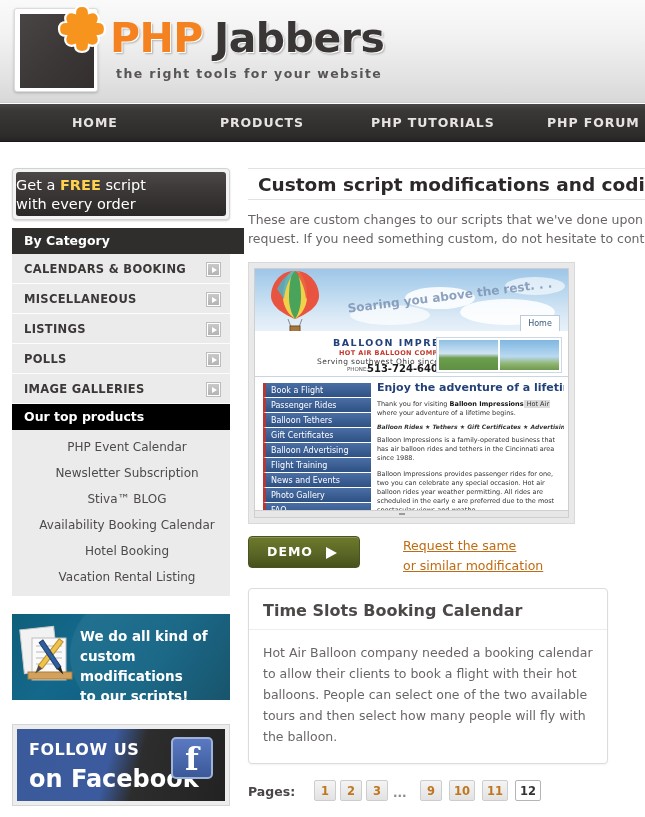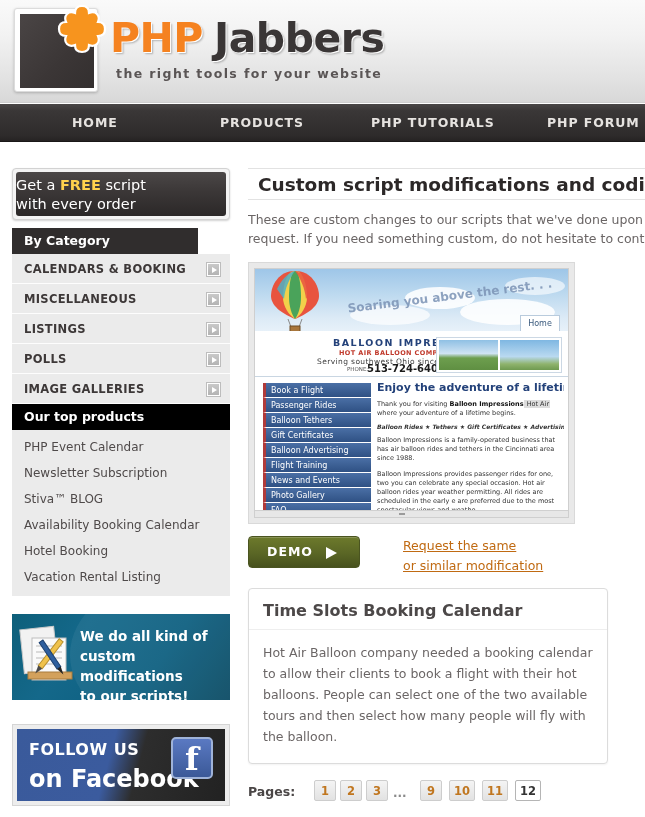--- a/index.html
+++ b/index.html
@@ -105,21 +105,21 @@
     color: #fff;
     text-align: left;
     font-size: 14.5px;
     padding-top: 4px;
     line-height: 19px;
   }
   .promo-free-inner b { color: #ffd24d; }
 
   .cat-header {
     margin-top: 8px;
-    width: 186px; height: 26px; line-height: 26px;
+    width: 232px; height: 26px; line-height: 26px;
     background: #302d2d;
     color: #fff;
     font-weight: bold; font-size: 12.5px;
     padding-left: 12px;
   }
   .cat-list { width: 218px; background: #ebebeb; }
   .cat-item {
     position: relative;
     height: 30px; line-height: 30px;
     border-bottom: 1px solid #fdfdfd;
@@ -150,20 +150,21 @@
     font-weight: bold; font-size: 12.5px;
     padding-left: 12px;
   }
   .top-list { width: 218px; background: #ebebeb; padding: 4px 0 6px 0; }
   .top-item {
     height: 26px; line-height: 26px;
     padding-left: 12px;
     color: #4f4a4a;
     font-size: 12px;
     cursor: pointer;
+    text-align: center;
   }
 
   .promo-mods {
     margin-top: 18px;
     position: relative;
     width: 218px; height: 86px;
     background: linear-gradient(125deg, #0e5f7a 0%, #14688a 30%, #0d5f80 65%, #0a4a63 100%);
     overflow: hidden;
     cursor: pointer;
   }

